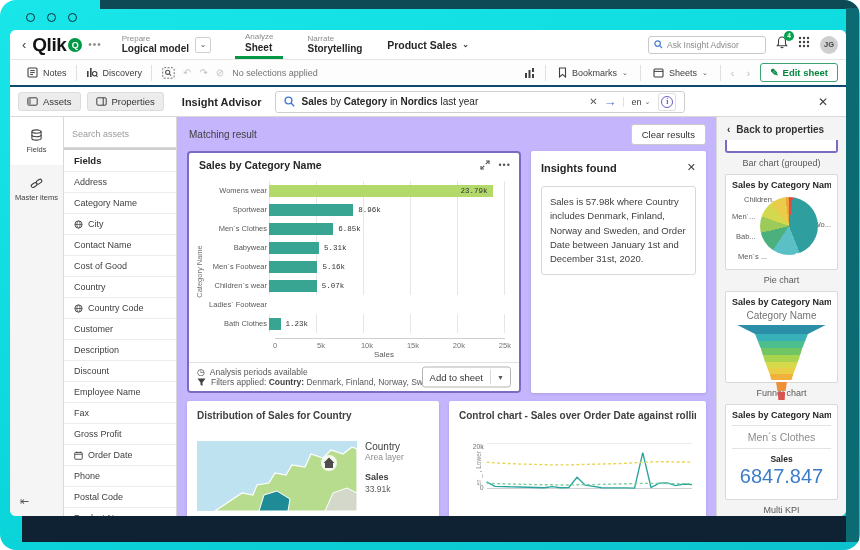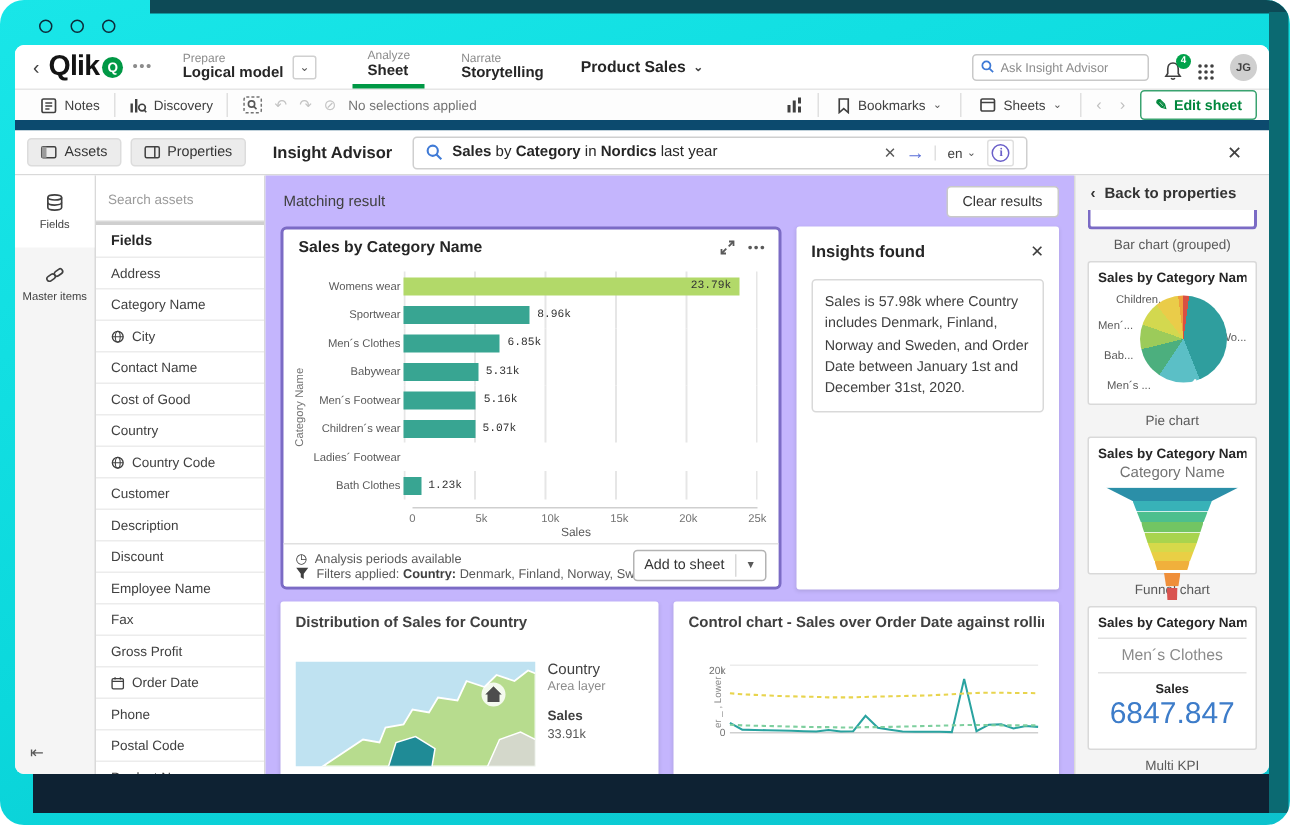--- a/index.html
+++ b/index.html
@@ -20,30 +20,30 @@
   .qmark { width:14px; height:14px; border-radius:50%; background:#009845; color:#fff; font-size:9px; font-weight:bold; display:flex; align-items:center; justify-content:center; }
   .more-dots { color:#8c8c8c; font-size:10px; letter-spacing:1px; margin:0 10px 0 6px; }
   .nav-cell { display:flex; align-items:center; gap:6px; height:100%; padding:0 10px; margin-right:14px; }
   .nav-cell .txt { display:flex; flex-direction:column; justify-content:center; line-height:1.2; }
   .nav-top { font-size:8px; color:#8c8c8c; }
   .nav-bot { font-size:10px; font-weight:bold; color:#262626; }
   .nav-active { border-bottom:3px solid #009845; }
   .caret-box { width:16px; height:16px; border:1px solid #d0d0d0; border-radius:2px; font-size:8px; color:#595959; display:flex; align-items:center; justify-content:center; background:#fff; }
   .app-select { position:absolute; left:50%; transform:translateX(-50%); display:flex; align-items:center; gap:5px; font-size:10.5px; font-weight:bold; color:#262626; cursor:pointer; }
   .app-select .dd { font-size:8px; color:#404040; }
-  .row1-right { margin-left:auto; display:flex; align-items:flex-end; gap:10px; }
+  .row1-right { margin-left:auto; display:flex; align-items:flex-start; gap:10px; }
   .topsearch { width:118px; height:18px; border:1px solid #c9c9c9; border-radius:3px; display:flex; align-items:center; gap:4px; padding:0 5px; }
   .topsearch input { border:none; outline:none; width:90px; font-size:8.5px; color:#404040; font-family:inherit; }
   .topsearch input::placeholder { color:#8c8c8c; }
   .bell-wrap { position:relative; }
   .badge { position:absolute; top:-5px; right:-6px; background:#00a24a; color:#fff; font-size:6.5px; font-weight:bold; min-width:10px; height:10px; border-radius:5px; display:flex; align-items:center; justify-content:center; padding:0 2px; }
   .avatar { width:18px; height:18px; border-radius:50%; background:#cfcfcf; color:#404040; font-size:7.5px; font-weight:bold; display:flex; align-items:center; justify-content:center; }
 
   
-  .row2 { height:27px; border-bottom:7px solid #0c4a6e; display:flex; align-items:center; padding:0 8px; background:#fdfdfd; }
+  .row2 { height:27px; border-bottom:2px solid #0c4a6e; display:flex; align-items:center; padding:0 8px; background:#fdfdfd; }
   .tbtn { display:flex; align-items:center; gap:5px; font-size:9px; color:#404040; padding:0 9px; height:100%; cursor:pointer; }
   .vsep { width:1px; height:16px; background:#e0e0e0; }
   .sel-group { display:flex; align-items:center; gap:8px; padding:0 10px; }
   .sel-dis { color:#c4c4c4; font-size:10px; }
   .sel-status { font-size:9px; color:#737373; }
   .row2-right { margin-left:auto; display:flex; align-items:center; gap:8px; }
   .ddn { font-size:7px; color:#595959; }
   .edit-btn { display:flex; align-items:center; gap:4px; border:1px solid #3aa370; color:#00873c; border-radius:3px; padding:3px 9px; font-size:9.5px; font-weight:bold; background:#fff; cursor:pointer; }
   .nav-arrow { color:#bfbfbf; font-size:11px; padding:0 2px; }
 

